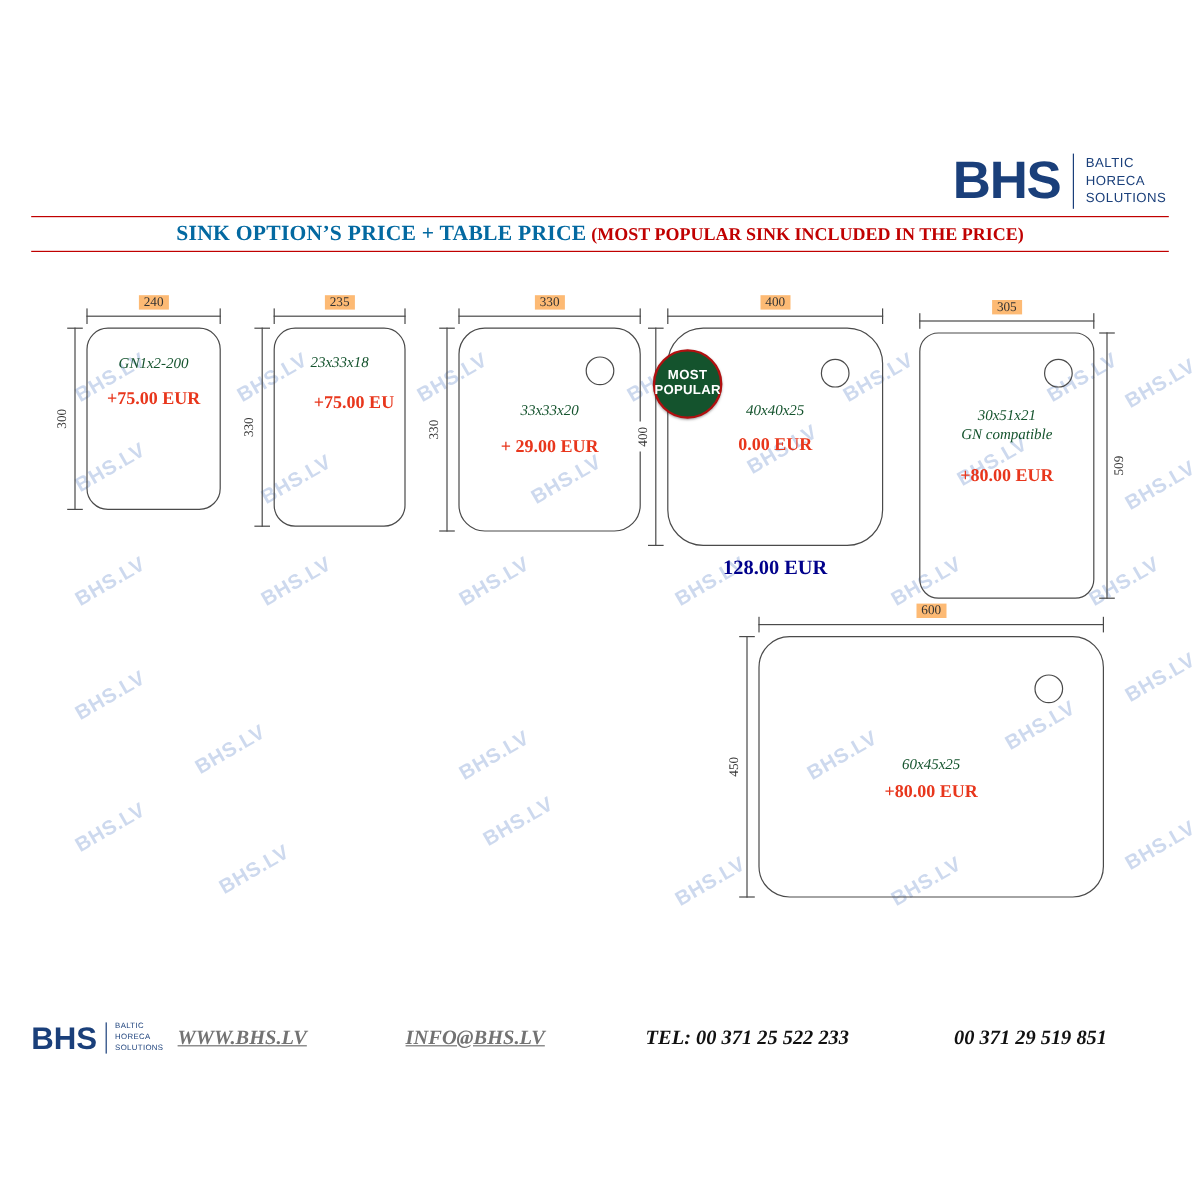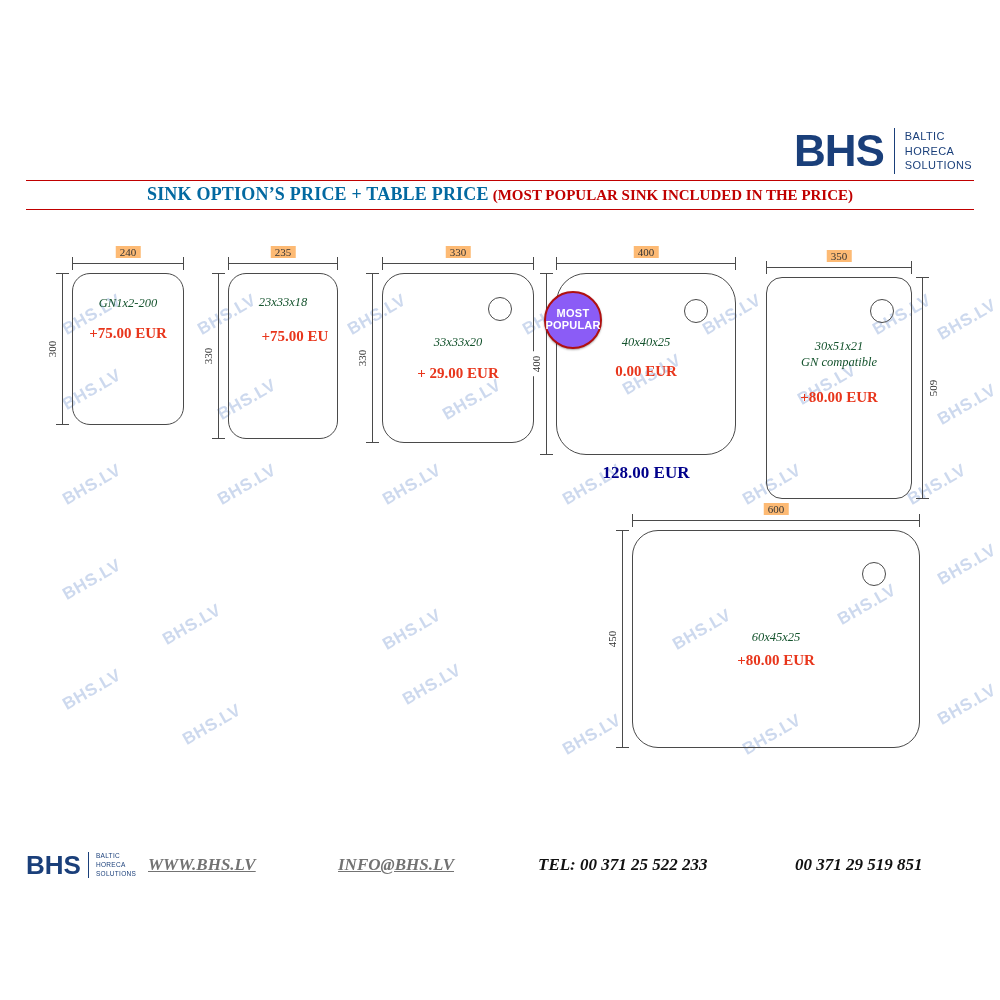--- a/index.html
+++ b/index.html
@@ -99,21 +99,21 @@
   }
   .price{
     position:absolute;left:50%;transform:translateX(-50%);
     text-align:center;white-space:nowrap;
     font-weight:bold;font-size:15px;color:#e8361c;
   }
   .price.blue{color:#00008b;font-size:17px;}
 
   .badge{
     position:absolute;width:54px;height:54px;border-radius:50%;
-    background:#8b5cf6;border:2px solid #b01010;
+    background:#14532d;border:2px solid #b01010;
     color:#fff;display:flex;flex-direction:column;
     align-items:center;justify-content:center;
     font-family:"Liberation Sans",sans-serif;
     font-weight:bold;line-height:1.05;
     box-shadow:0 1px 2px rgba(0,0,0,.35);
     z-index:5;
   }
   .badge .b1{font-size:11px;letter-spacing:.3px;}
   .badge .b2{font-size:11px;letter-spacing:.2px;}
 
@@ -282,21 +282,21 @@
       <div class="price blue" style="top:190px;">128.00 EUR</div>
     </div>
 
     <div class="sink" style="left:766px;top:52px;width:146px;height:222px;">
       <div class="outline" style="border-radius:16px;"></div>
       <div class="drain" style="right:18px;top:22px;"></div>
       <div class="dim-top">
         <div class="line"></div>
           <div class="tick l"></div>
           <div class="tick r"></div>
-        <div class="val">350</div>
+        <div class="val">305</div>
       </div>
       <div class="dim-left" style="left:auto;right:-16px;">
         <div class="line"></div>
           <div class="tick t"></div>
           <div class="tick b"></div>
         <div class="val" style="left:auto;right:-4px;transform:translate(50%,-50%) rotate(-90deg);">509</div>
       </div>
       <div class="label" style="top:62px;">30x51x21</div>
       <div class="label" style="top:78px;">GN compatible</div>
       <div class="price" style="top:112px;">+80.00 EUR</div>

